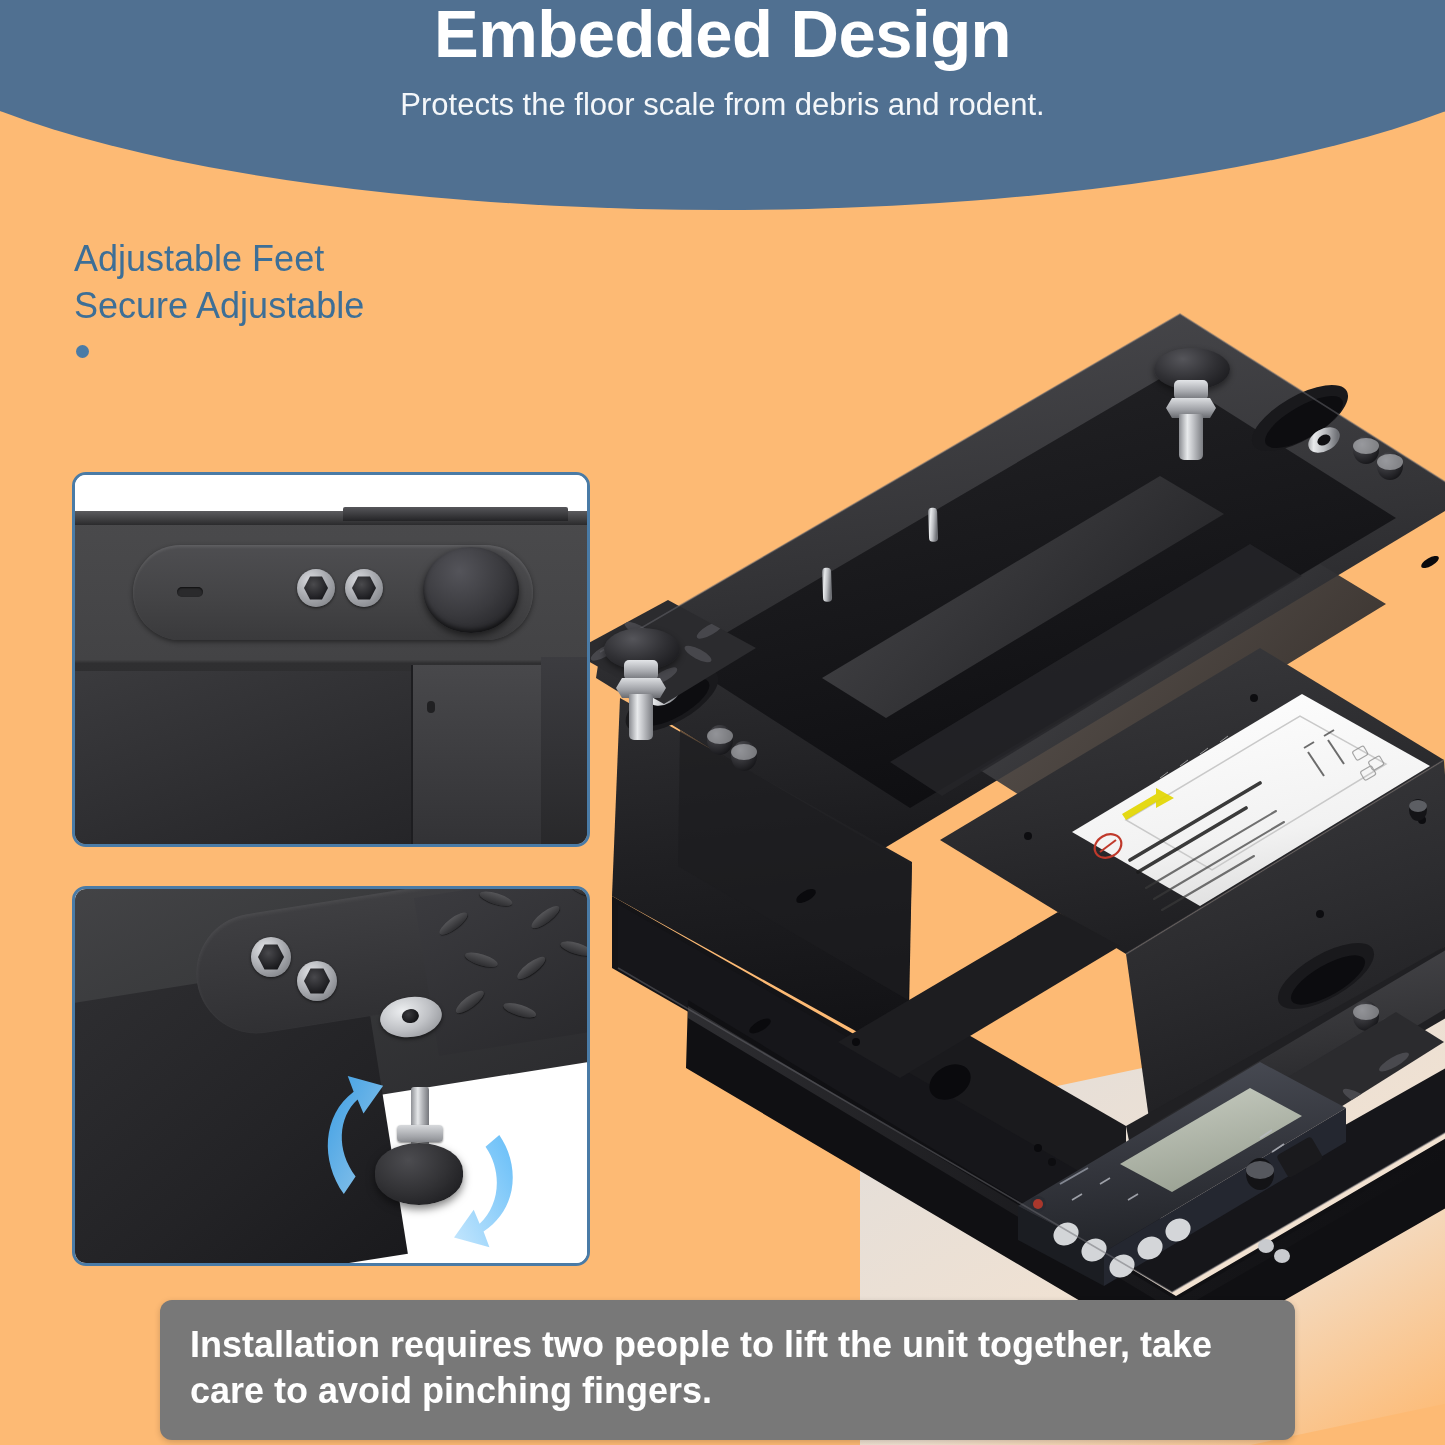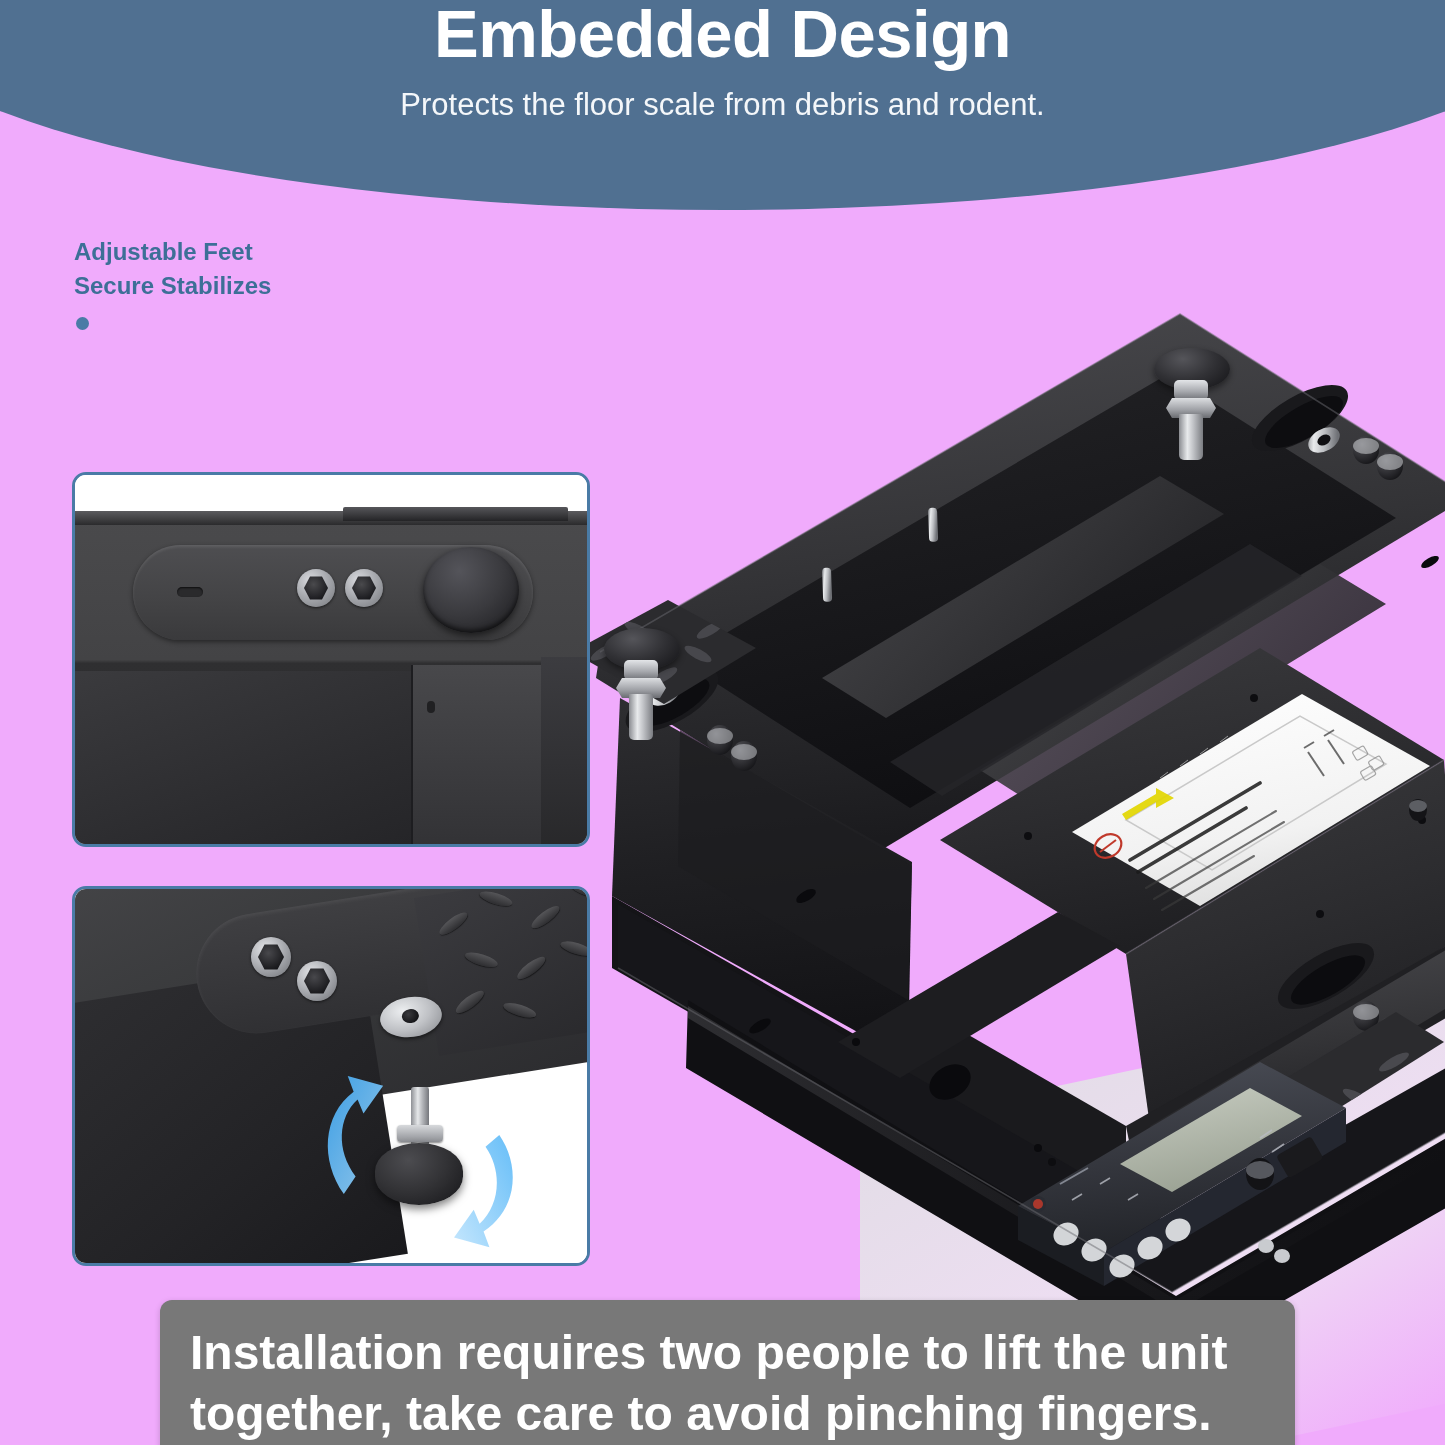--- a/index.html
+++ b/index.html
@@ -9,21 +9,21 @@
     height: 1445px;
     overflow: hidden;
     background: #ffffff;
     font-family: "Liberation Sans", sans-serif;
   }
 
   #stage {
     position: relative;
     width: 1445px;
     height: 1445px;
-    background: #f0abfc;
+    background: #fdba74;
     overflow: hidden;
   }
 
   
   .header-banner {
     position: absolute;
     left: -10%;
     top: -250px;
     width: 120%;
     height: 460px;
@@ -54,22 +54,22 @@
 
   
   .features {
     position: absolute;
     left: 74px;
     top: 238px;
     width: 1000px;
   }
   .feat-heading {
     color: #3d6f97;
-    font-size: 24px;
-    font-weight: bold;
+    font-size: 36px;
+    font-weight: normal;
     line-height: 1.15;
     margin-bottom: 6px;
   }
   .feat-row {
     display: flex;
     align-items: flex-start;
     margin-bottom: 14px;
     padding-left: 2px;
   }
   .bullet-dot {
@@ -316,21 +316,21 @@
     left: 160px;
     top: 1300px;
     width: 1135px;
     padding: 22px 30px 26px 30px;
     background: #787878;
     border-radius: 12px;
     box-shadow: 0 2px 6px rgba(0,0,0,0.18);
   }
   .warn-text {
     color: #ffffff;
-    font-size: 48px;
+    font-size: 36px;
     font-weight: bold;
     line-height: 1.28;
   }
 </style>
 </head>
 <body>
 
 <div id="stage">
 
   <div class="header-banner">
@@ -340,21 +340,21 @@
     </div>
   </div>
 
   <div class="features">
 
     <div>
       <div class="feat-heading">Adjustable Feet</div>
     </div>
 
     <div class="feat-block-2">
-      <div class="feat-heading">Secure Stabilizes</div>
+      <div class="feat-heading">Secure Adjustable</div>
       <div class="feat-row">
         <span class="bullet-dot"></span>
       </div>
     </div>
 
   </div>
 
   <div class="product-area">
     <div class="floor-shadow"></div>
 

